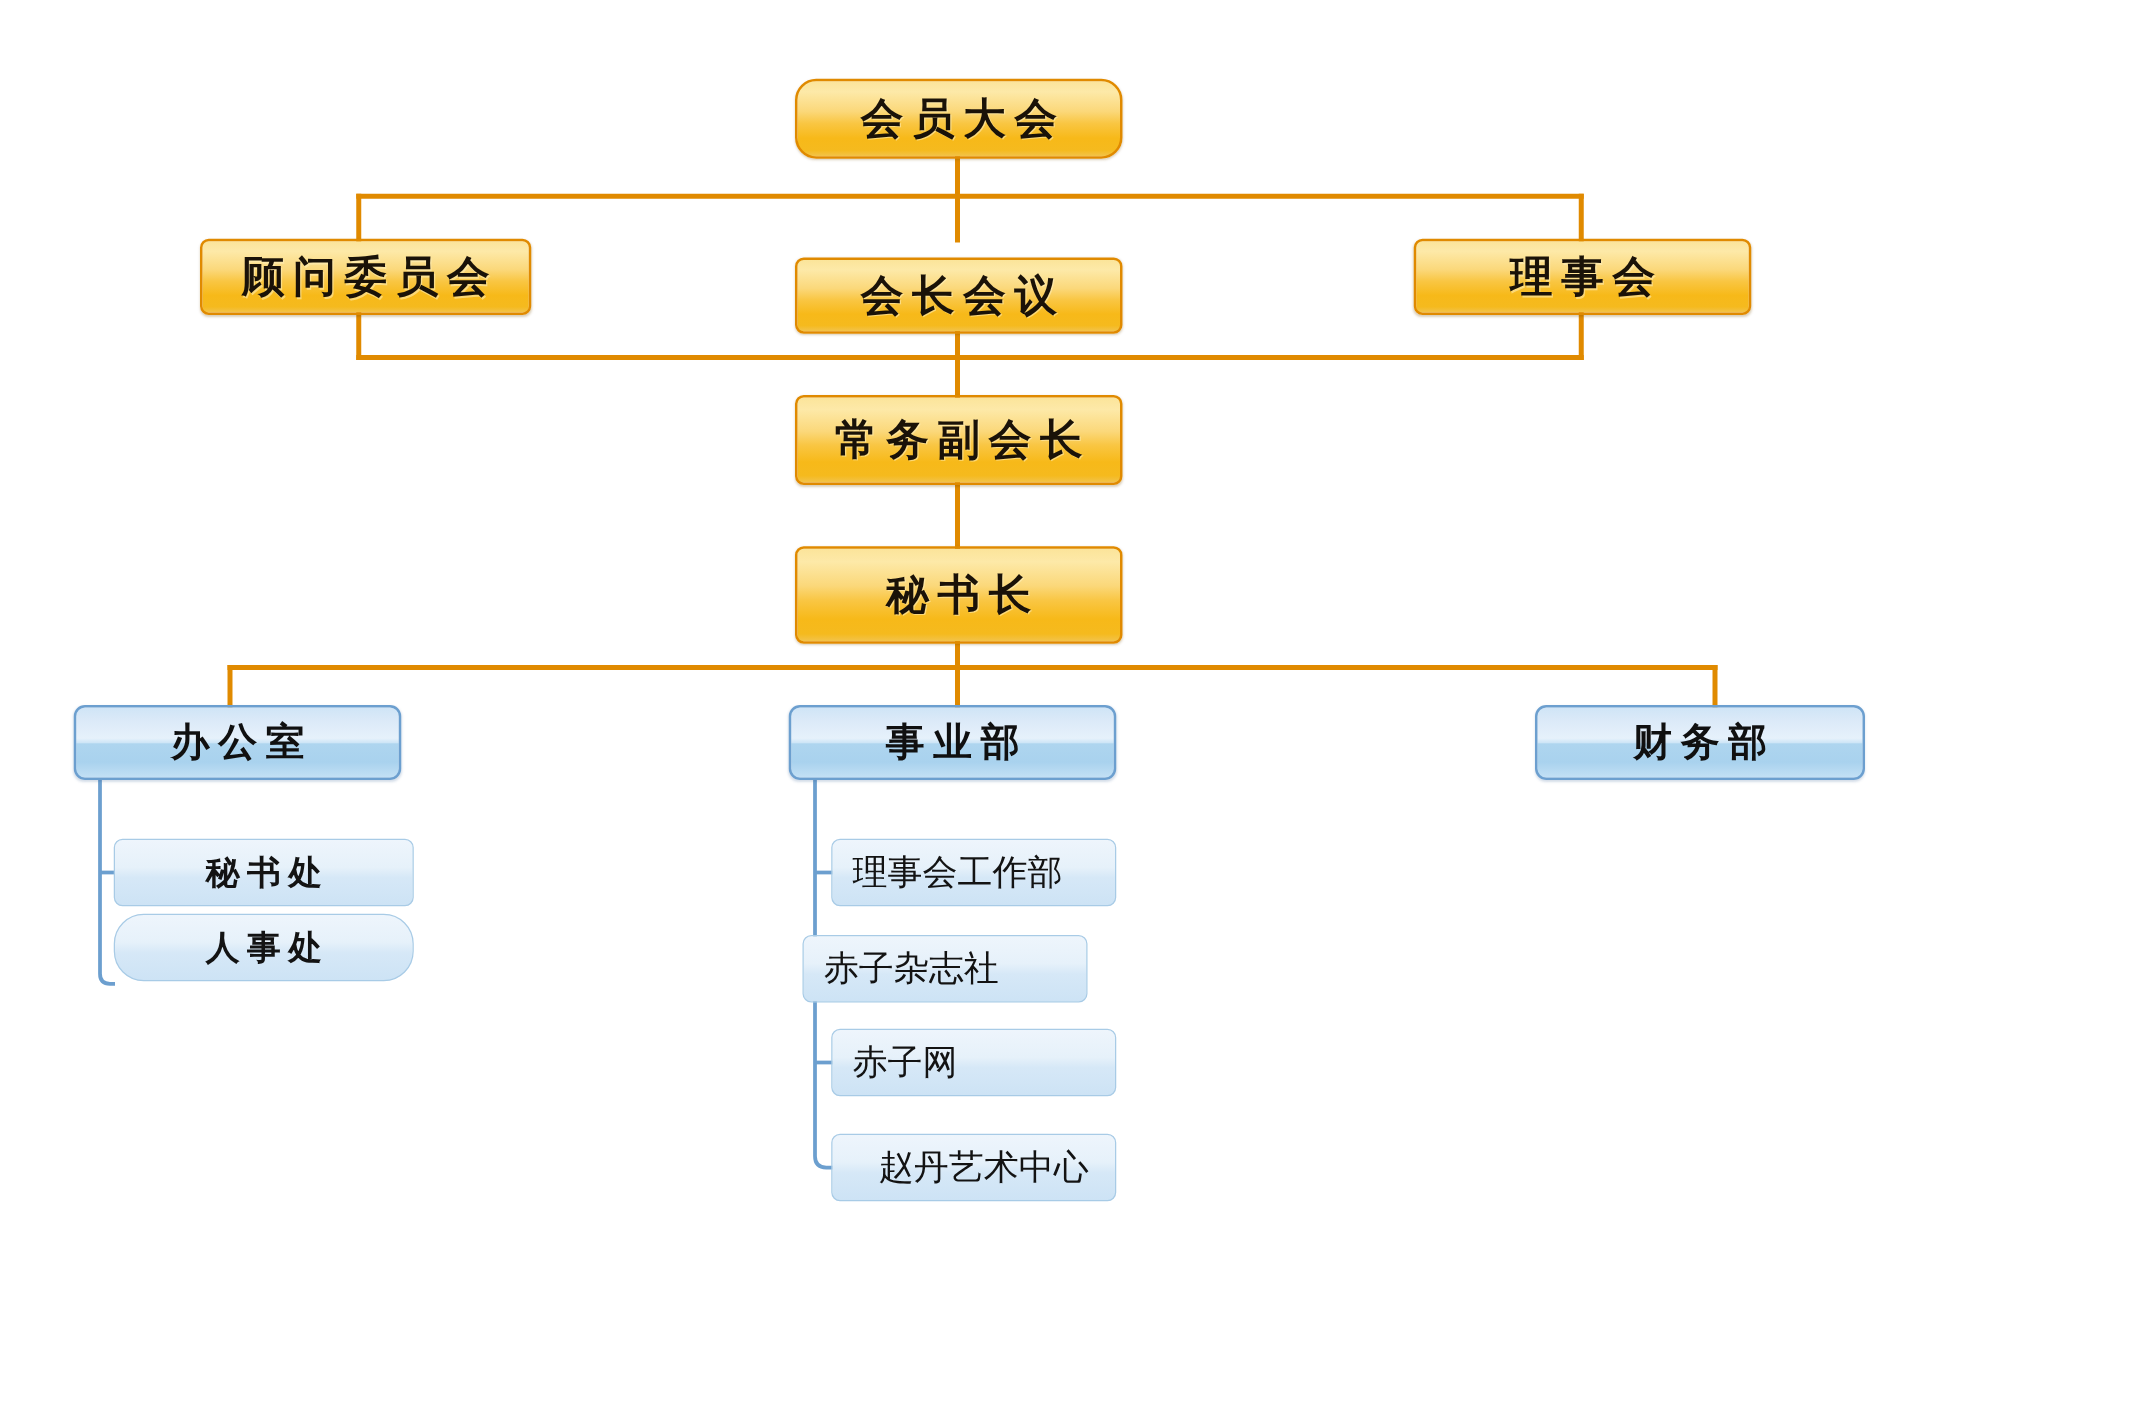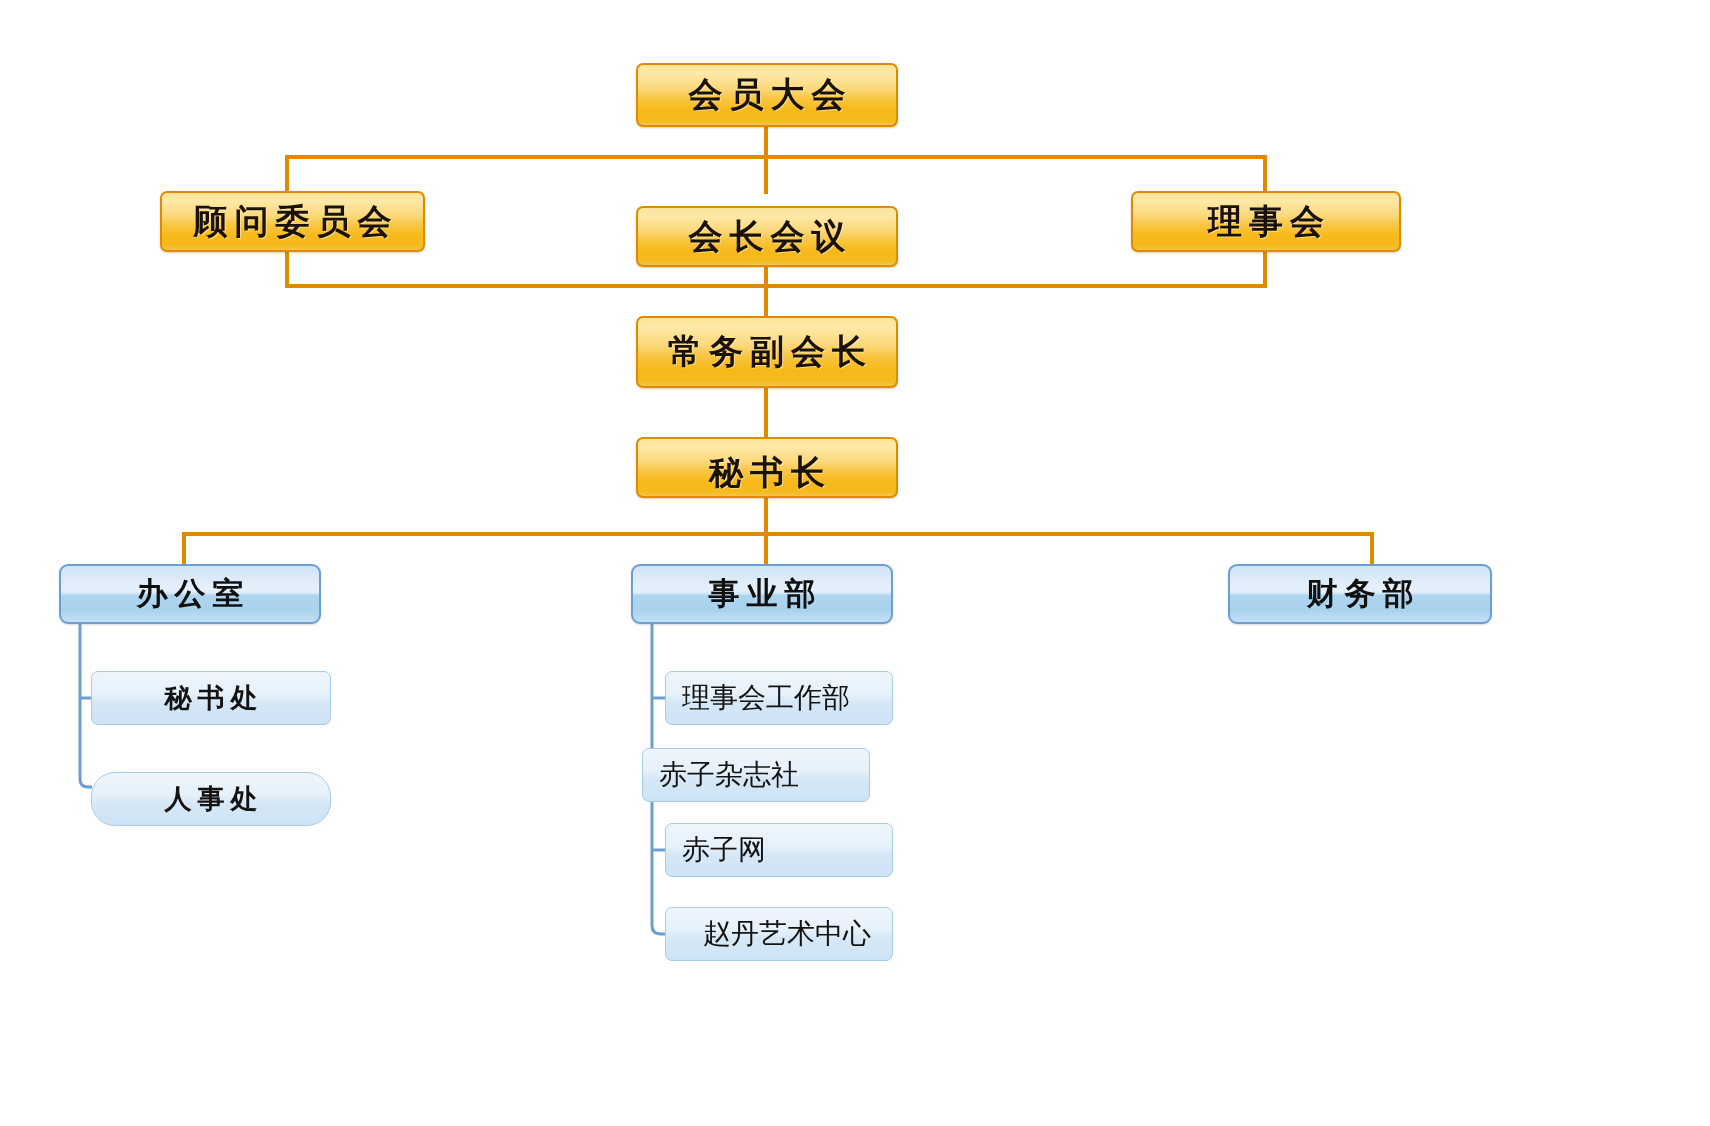--- a/index.html
+++ b/index.html
@@ -145,61 +145,61 @@
       <path d="M 80 624 L 80 779 Q 80 787 88 787 L 92 787"></path>
       <path d="M 80 698 L 92 698"></path>
 
       <path d="M 652 624 L 652 925 Q 652 934 661 934 L 666 934"></path>
       <path d="M 652 698 L 666 698"></path>
       <path d="M 652 775 L 666 775"></path>
       <path d="M 652 850 L 666 850"></path>
     </g>
   </svg>
 
-  <div class="node-gold" style="left:636px; top:63px; width:262px; height:64px;">
+  <div class="node-gold" style="left:636px; top:63px; width:262px; height:64px;border-radius:17px;">
     <span>会员大会</span>
   </div>
 
   <div class="node-gold" style="left:160px; top:191px; width:265px; height:61px;">
     <span>顾问委员会</span>
   </div>
 
   <div class="node-gold" style="left:636px; top:206px; width:262px; height:61px;">
     <span>会长会议</span>
   </div>
 
   <div class="node-gold" style="left:1131px; top:191px; width:270px; height:61px;">
     <span>理事会</span>
   </div>
 
   <div class="node-gold" style="left:636px; top:316px; width:262px; height:72px;">
     <span>常务副会长</span>
   </div>
 
-  <div class="node-gold" style="left:636px; top:437px; width:262px; height:61px;align-items:flex-end;">
+  <div class="node-gold" style="left:636px; top:437px; width:262px; height:78px;">
     <span>秘书长</span>
   </div>
 
   <div class="node-blue" style="left:59px; top:564px; width:262px; height:60px;">
     <span>办公室</span>
   </div>
 
   <div class="node-blue" style="left:631px; top:564px; width:262px; height:60px;">
     <span>事业部</span>
   </div>
 
   <div class="node-blue" style="left:1228px; top:564px; width:264px; height:60px;">
     <span>财务部</span>
   </div>
 
   <div class="node-sub sub-centered" style="left:91px; top:671px; width:240px; height:54px;">
     <span>秘书处</span>
   </div>
 
-  <div class="node-sub sub-centered" style="left:91px; top:772px; width:240px; height:54px;border-radius:24px;">
+  <div class="node-sub sub-centered" style="left:91px; top:731px; width:240px; height:54px;border-radius:24px;">
     <span>人事处</span>
   </div>
 
   <div class="node-sub sub-left" style="left:665px; top:671px; width:228px; height:54px;">
     <span>理事会工作部</span>
   </div>
 
   <div class="node-sub sub-left" style="left:642px; top:748px; width:228px; height:54px;">
     <span>赤子杂志社</span>
   </div>

